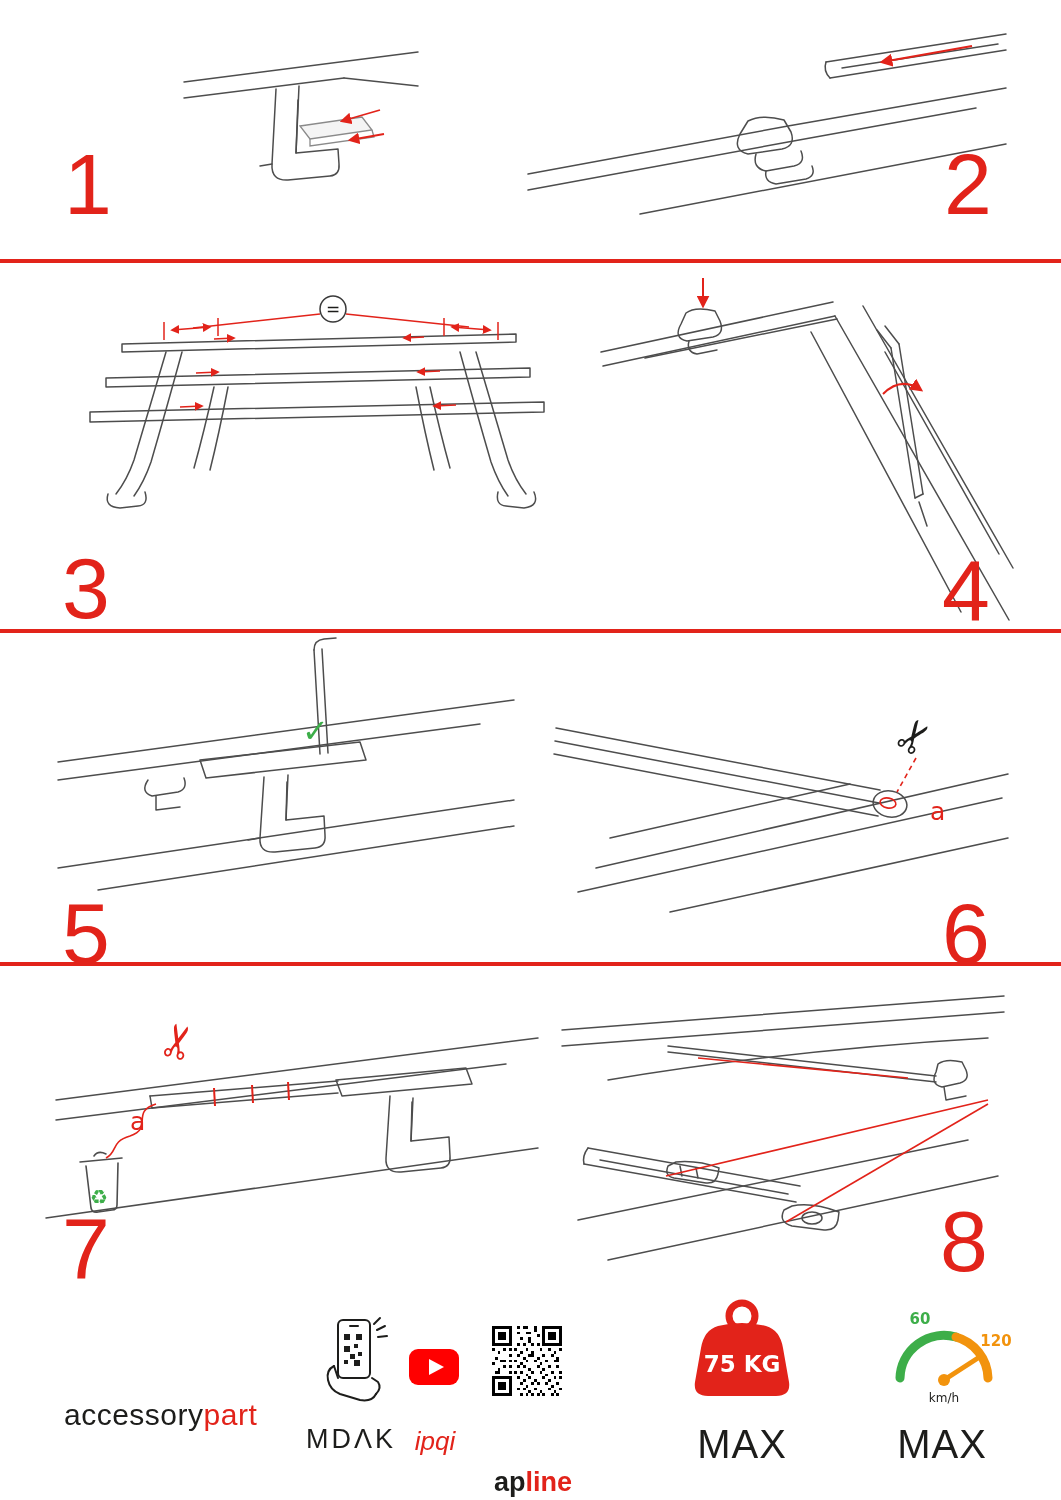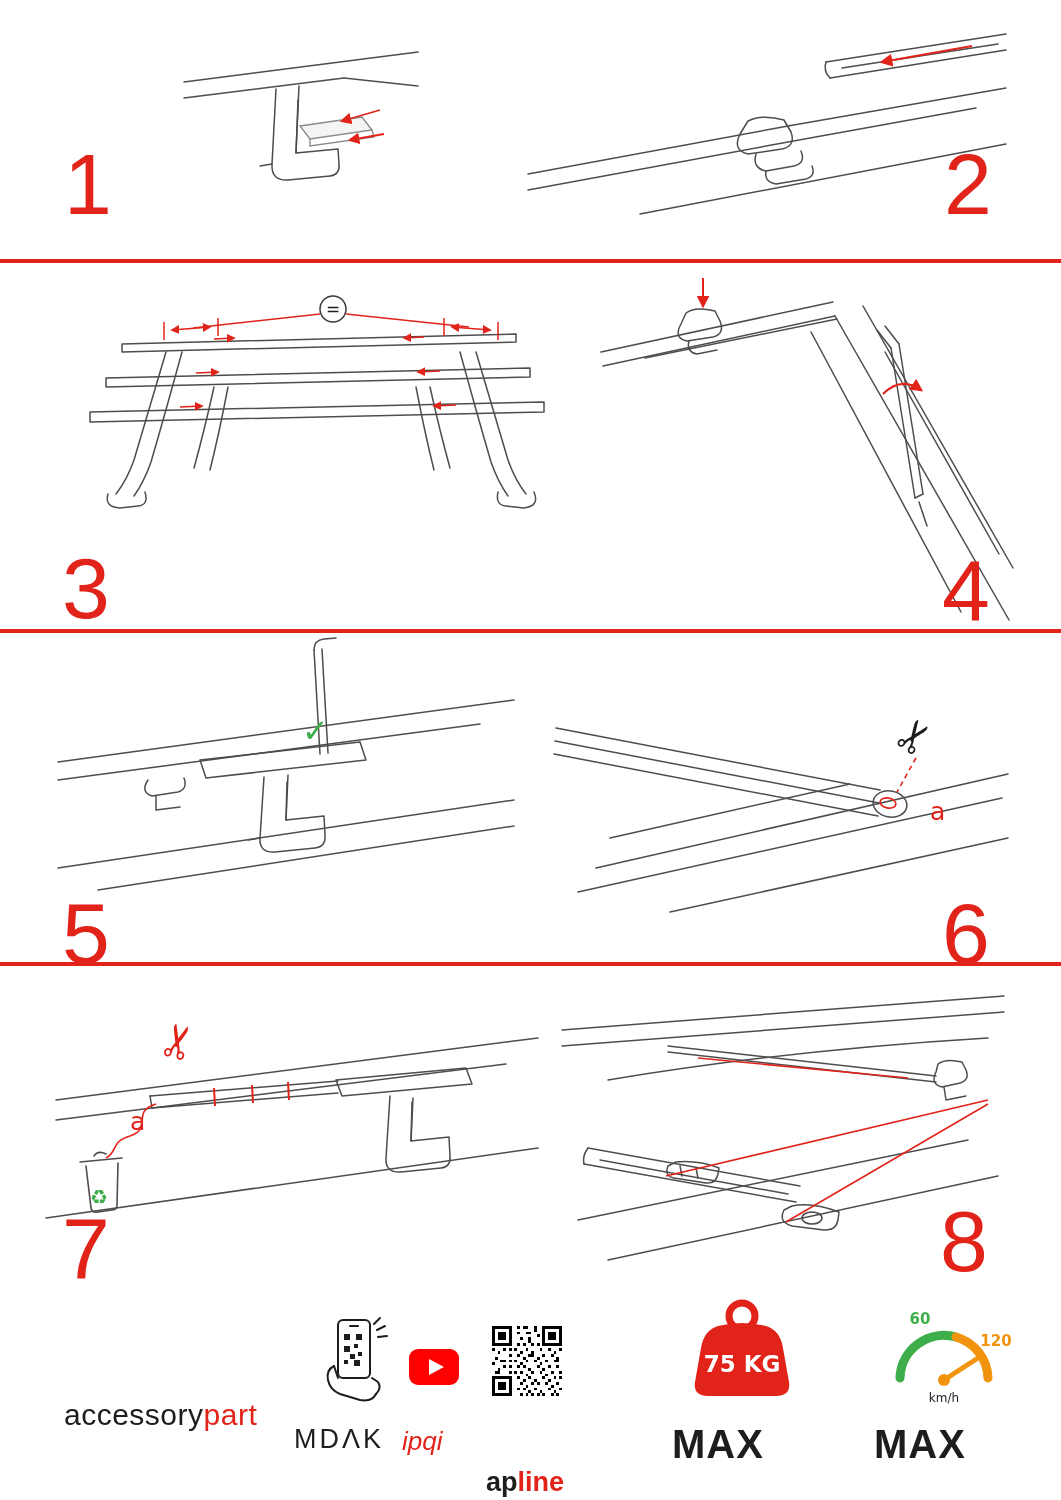--- a/index.html
+++ b/index.html
@@ -9,29 +9,29 @@
     --green:#3dae49;
     --orange:#f2930d;
   }
   *{margin:0;padding:0;box-sizing:border-box;}
   html,body{background:#fff;}
   body{font-family:"Liberation Sans", sans-serif;}
   .sheet{position:relative;width:1061px;height:1500px;margin:0 auto;background:#fff;overflow:hidden;}
   .divider{position:absolute;left:0;width:1061px;height:4px;background:var(--red);}
   .stepnum{position:absolute;font-size:86px;line-height:1;color:var(--red);font-weight:400;}
   .ill{position:absolute;}
-  .footer-label{position:absolute;text-align:left;color:var(--dark);}
+  .footer-label{position:absolute;text-align:center;color:var(--dark);}
   .product-name{position:absolute;left:64px;top:1332px;font-size:48px;font-weight:bold;color:var(--navy);letter-spacing:1px;}
   .brand-line{position:absolute;left:64px;top:1398px;font-size:30px;font-weight:normal;letter-spacing:0.5px;}
   .brand-black{color:var(--dark);}
   .brand-red{color:var(--red);}
   .mdak-label{left:294px;top:1424px;width:114px;font-size:27px;letter-spacing:3px;font-weight:500;}
   .ipqi-label{left:402px;top:1426px;width:66px;font-size:26px;color:var(--red);font-weight:500;font-style:italic;}
   .apline-label{left:486px;top:1424px;width:94px;font-size:27px;font-weight:bold;margin-top:43px;}
-  .max-label{font-size:40px;font-weight:bold;letter-spacing:1px;}
+  .max-label{font-size:40px;font-weight:normal;letter-spacing:1px;}
   .weight-max{left:672px;top:1422px;width:140px;}
   .speed-max{left:874px;top:1422px;width:136px;}
   svg text{font-family:"DejaVu Sans","Liberation Sans",sans-serif;}
 </style>
 </head>
 <body>
 
 <div class="sheet">
 
   <svg class="ill" style="left:172px;top:42px" width="250" height="195" viewBox="0 0 250 195">

